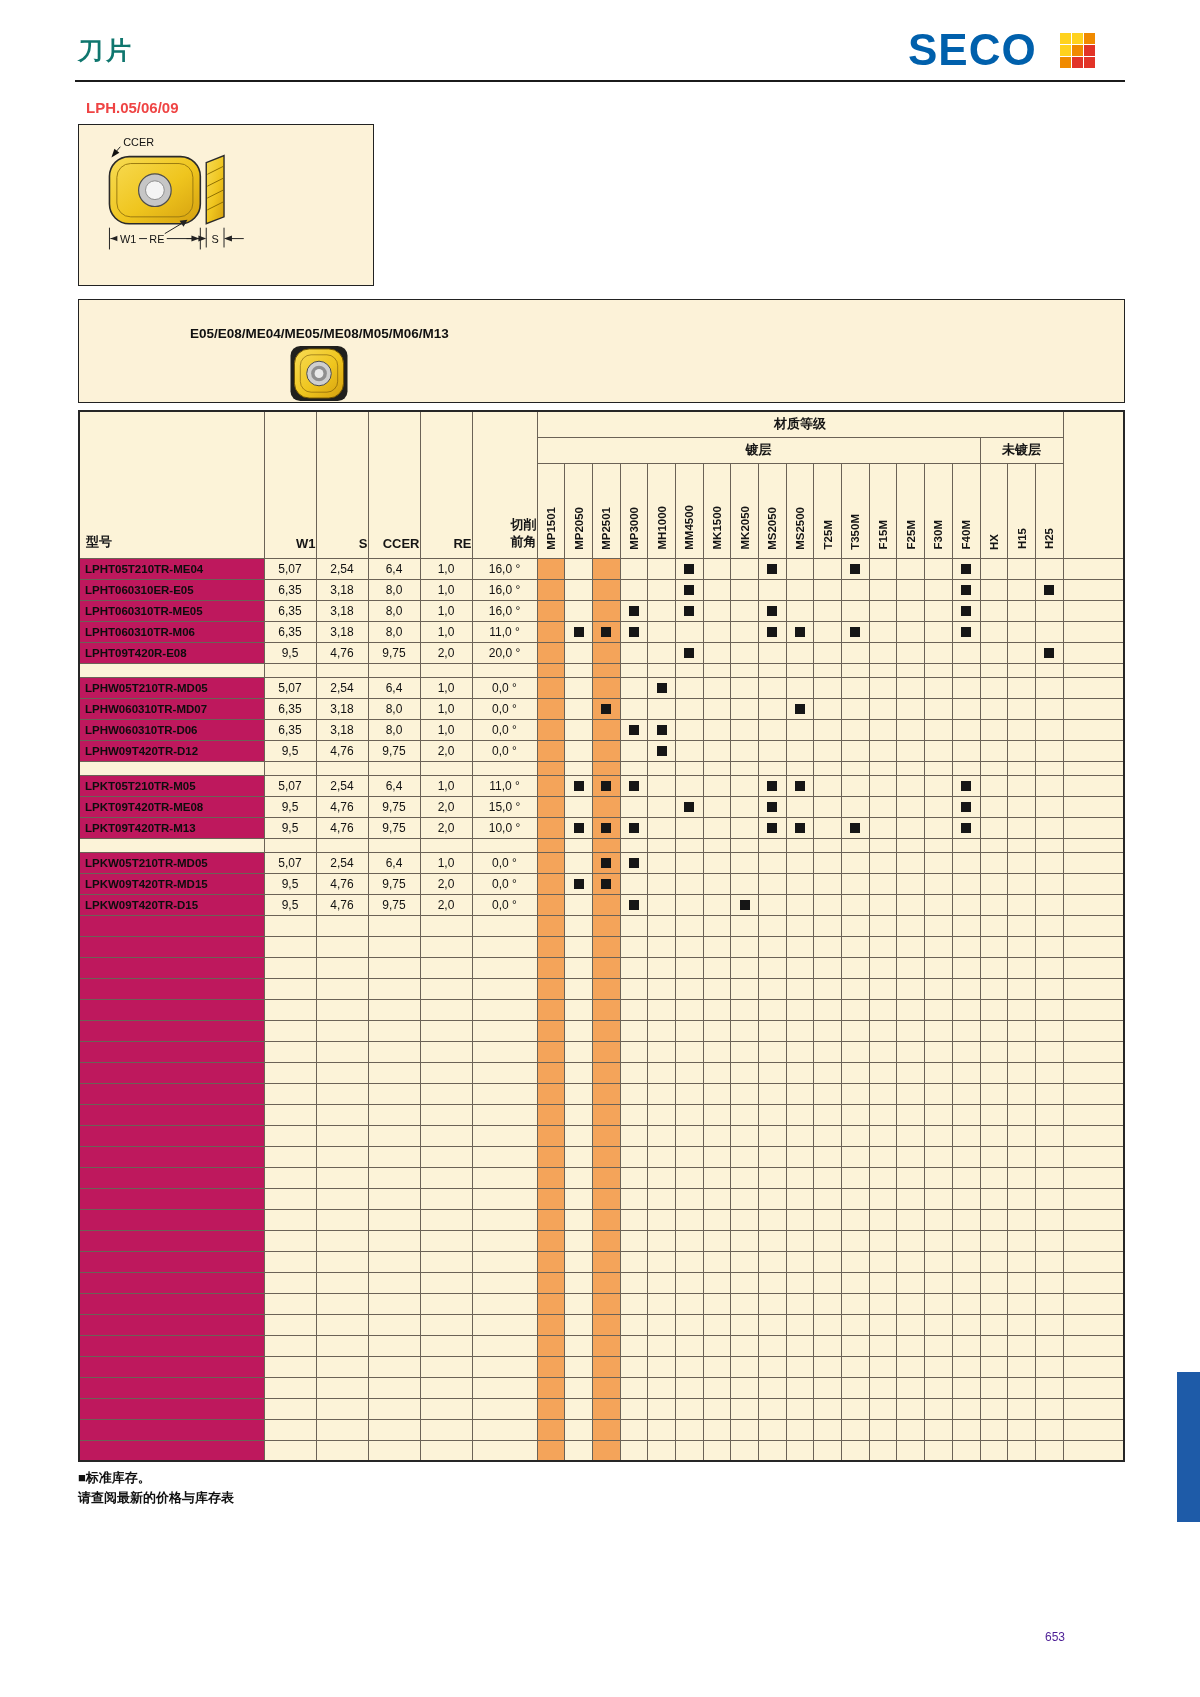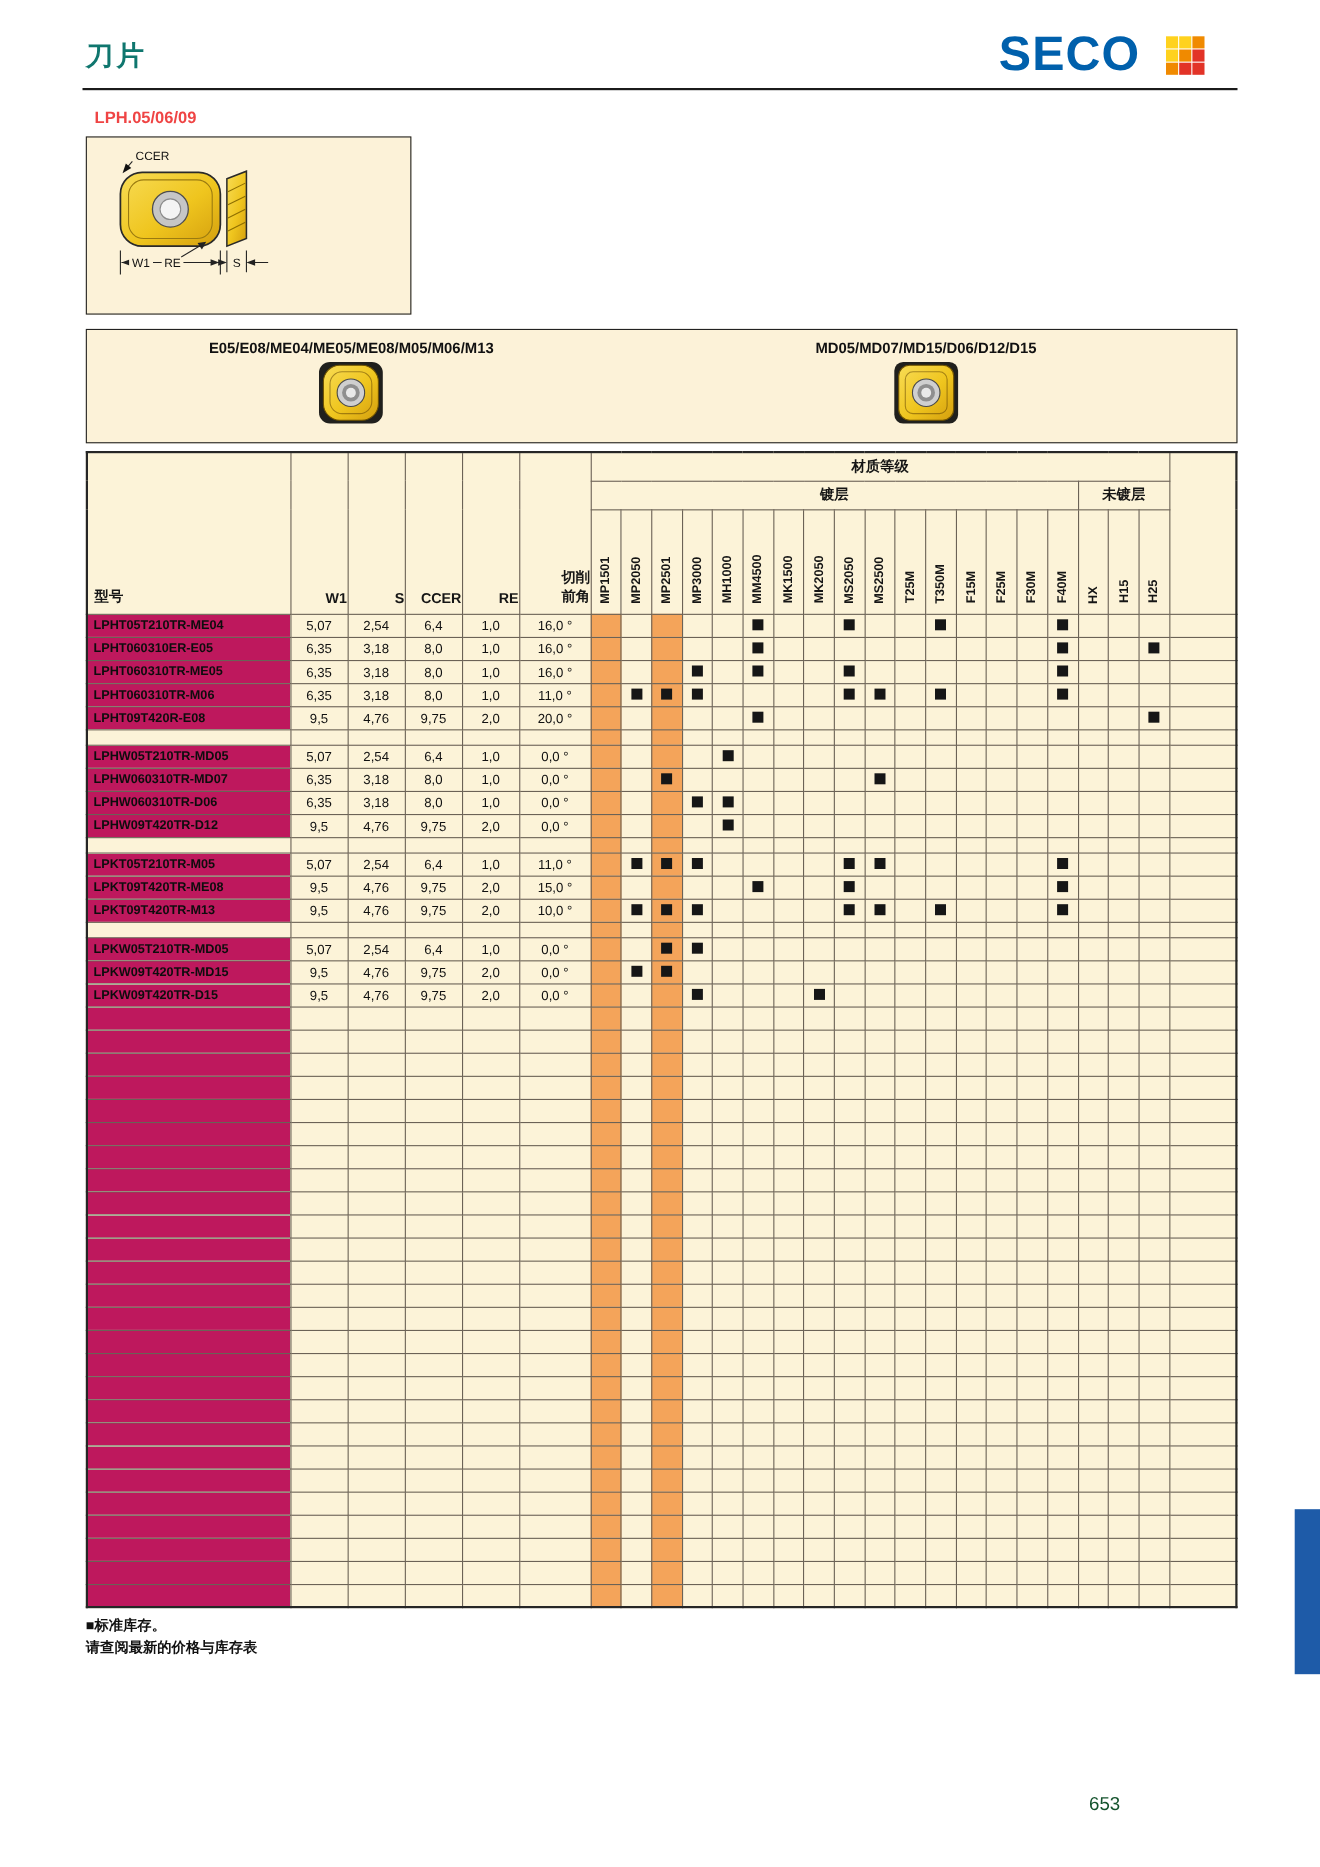--- a/index.html
+++ b/index.html
@@ -17,21 +17,21 @@
   .sq-y { background:#FFD21E; } .sq-o { background:#F08A00; } .sq-r { background:#E23327; }
 
   .series-title { position:absolute; left:86px; top:99px; font-size:15px; font-weight:bold; color:#ef4444; }
 
   
   .diagram-box { position:absolute; left:78px; top:124px; width:296px; height:162px; background:#FCF2D8; border:1.5px solid #222; }
   .diagram-box svg { width:100%; height:100%; display:block; }
 
   
   .band { position:absolute; left:78px; top:299px; width:1047px; height:104px; background:#FCF2D8; border:1.5px solid #222; display:flex; }
-  .band-group { display:flex; flex-direction:column; align-items:center; padding-top:9px; }
+  .band-group { display:flex; flex-direction:column; align-items:center; padding-top:26px; }
   .band-group.g1 { width:46%; }
   .band-group.g2 { width:54%; }
   .band-label { font-size:13.5px; font-weight:bold; color:#111; }
   .insert-icon { width:60px; height:58px; margin-top:4px; }
 
   
   .main-table { position:absolute; left:78px; top:410px; width:1047px; border-collapse:collapse; table-layout:fixed; background:#FCF3D8; border:2px solid #262626; }
   .main-table th, .main-table td { border:1px solid #6b6256; padding:0; }
   .main-table thead th { font-weight:bold; color:#151515; background:#FCF3D8; }
   th.bh { vertical-align:bottom; padding-bottom:7px; text-align:right; font-size:13px; }
@@ -43,21 +43,21 @@
   .hl-col { background:#F4A45A; }
   td.model { background:#be185d; text-align:left; padding-left:5px; font-size:11.5px; font-weight:bold; color:#0d0d0d; white-space:nowrap; overflow:hidden; }
   td.num { text-align:center; font-size:12px; color:#111; }
   td.gradecell { text-align:center; }
   tr.data { height:21px; } tr.empty { height:21px; } tr.gap { height:14px; }
   tr.gap td.model { background:#FCF3D8; }
   .stock-sq { display:inline-block; width:10px; height:10px; background:#161616; vertical-align:middle; }
 
   
   .footnotes { position:absolute; left:78px; top:1468px; font-size:13px; font-weight:bold; color:#111; line-height:20px; }
-  .page-number { position:absolute; left:990px; top:1630px; width:75px; font-size:17px; color:#14532d; }
+  .page-number { position:absolute; left:990px; top:1630px; width:75px; text-align:right; font-size:12px; color:#4c1d95; }
   .side-tab { position:absolute; left:1177px; top:1372px; width:23px; height:150px; background:#1E5BA8; }
 </style>
 </head>
 <body>
 
 <div class="page">
 
   <div class="page-title">刀片</div>
 
   <div class="seco-logo">
@@ -141,31 +141,20 @@
     </svg>
   </div>
 
   <div class="band">
     <div class="band-group g1">
       <div class="band-label">E05/E08/ME04/ME05/ME08/M05/M06/M13</div>
       <svg class="insert-icon" viewBox="0 0 60 58">
         <rect x="1" y="1" width="58" height="56" rx="10" fill="#20201d"></rect>
         <rect x="5" y="4" width="50" height="50" rx="15" fill="url(#goldGrad)" stroke="#6e5200"></rect>
         <rect x="11" y="10" width="38" height="38" rx="11" fill="none" stroke="rgba(90,60,0,0.5)"></rect>
-        <circle cx="30" cy="29" r="12.5" fill="#cfcfcf" stroke="#4a4a4a"></circle>
-        <circle cx="30" cy="29" r="8" fill="#8f8f8f"></circle>
-        <circle cx="30" cy="29" r="4.5" fill="#e9e9e9"></circle>
-      </svg>
-    </div>
-    <div class="band-group g2">
-      <div class="band-label">MD05/MD07/MD15/D06/D12/D15</div>
-      <svg class="insert-icon" viewBox="0 0 60 58">
-        <rect x="1" y="1" width="58" height="56" rx="8" fill="#20201d"></rect>
-        <rect x="5" y="4" width="50" height="50" rx="10" fill="url(#goldGrad)" stroke="#6e5200"></rect>
-        <rect x="11" y="10" width="38" height="38" rx="7" fill="none" stroke="rgba(90,60,0,0.5)"></rect>
         <circle cx="30" cy="29" r="12.5" fill="#cfcfcf" stroke="#4a4a4a"></circle>
         <circle cx="30" cy="29" r="8" fill="#8f8f8f"></circle>
         <circle cx="30" cy="29" r="4.5" fill="#e9e9e9"></circle>
       </svg>
     </div>
   </div>
 
   <table class="main-table">
     <colgroup>
         <col style="width: 185px;">

